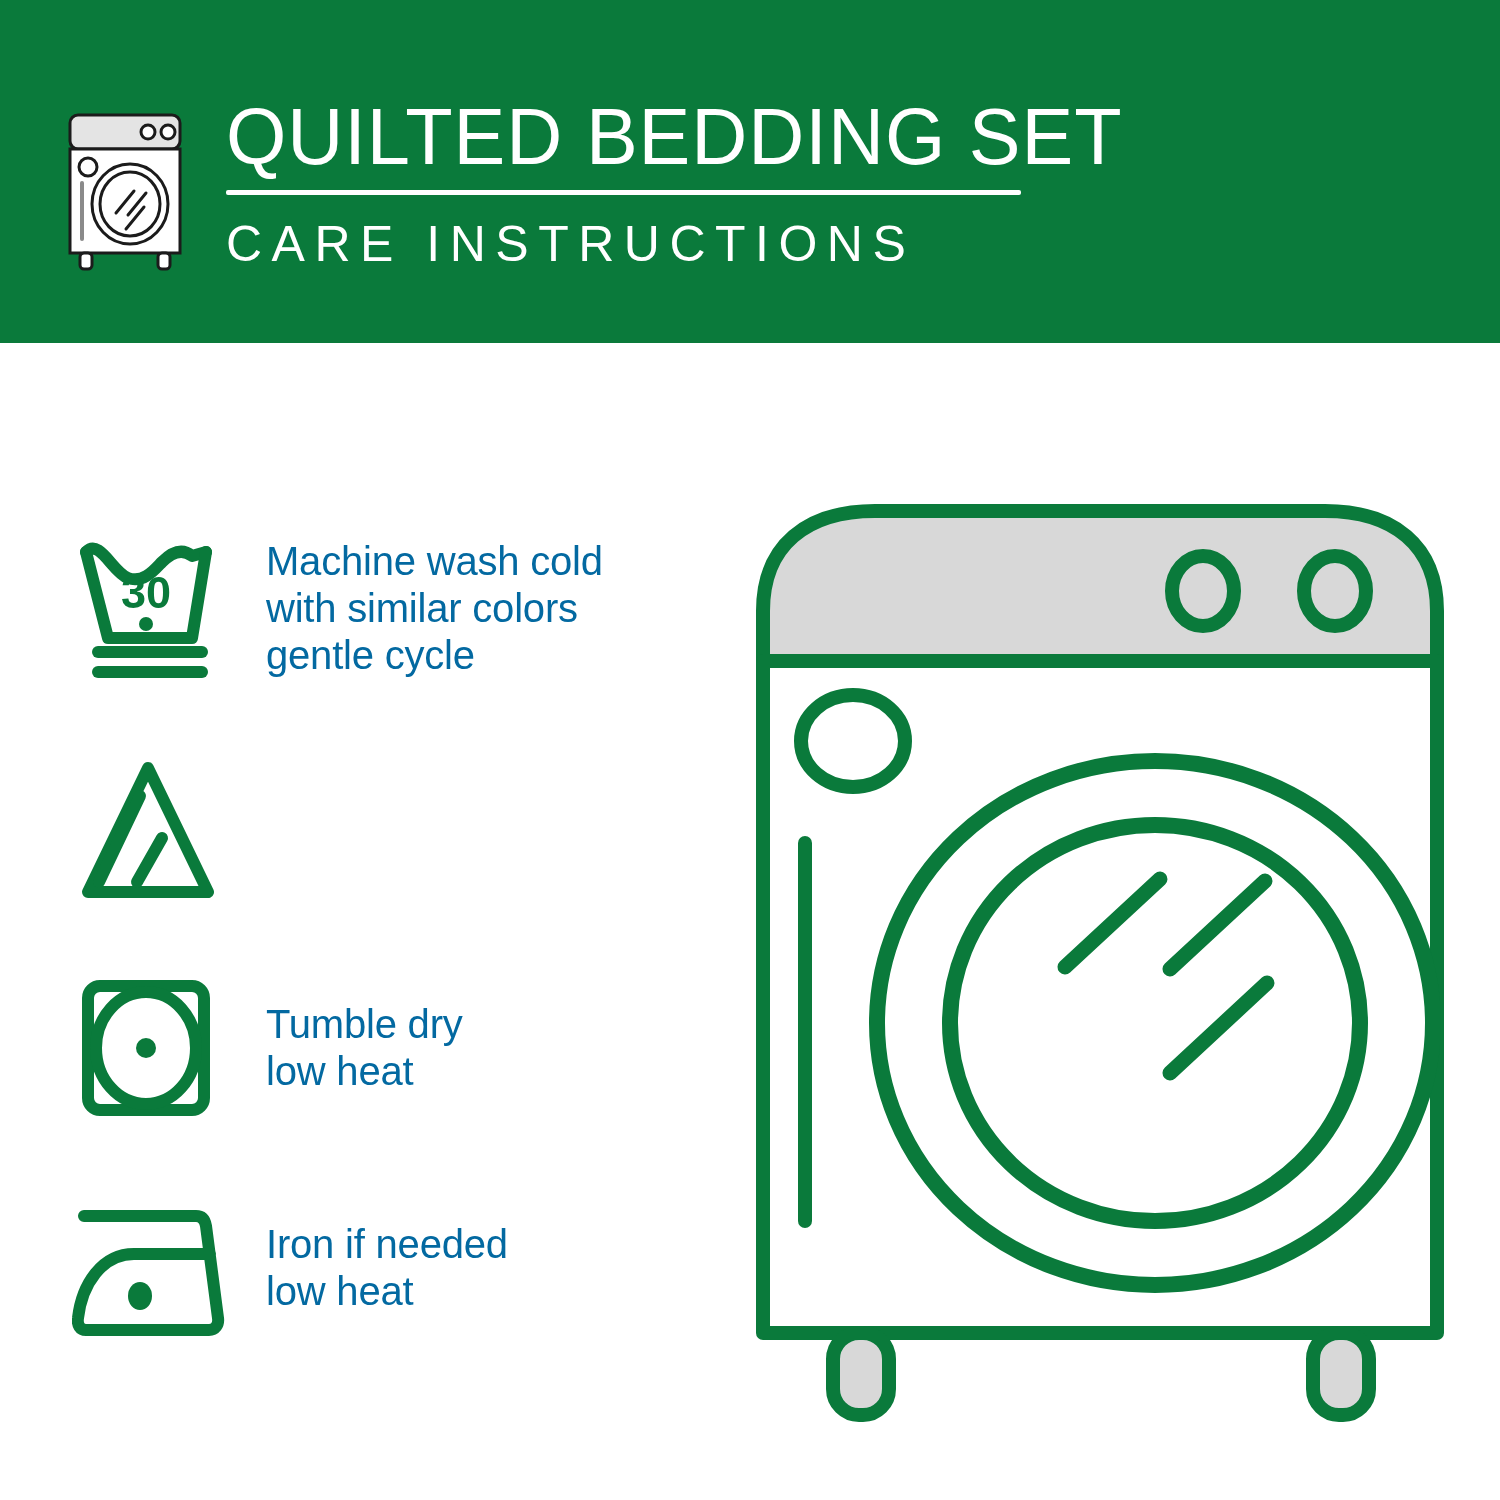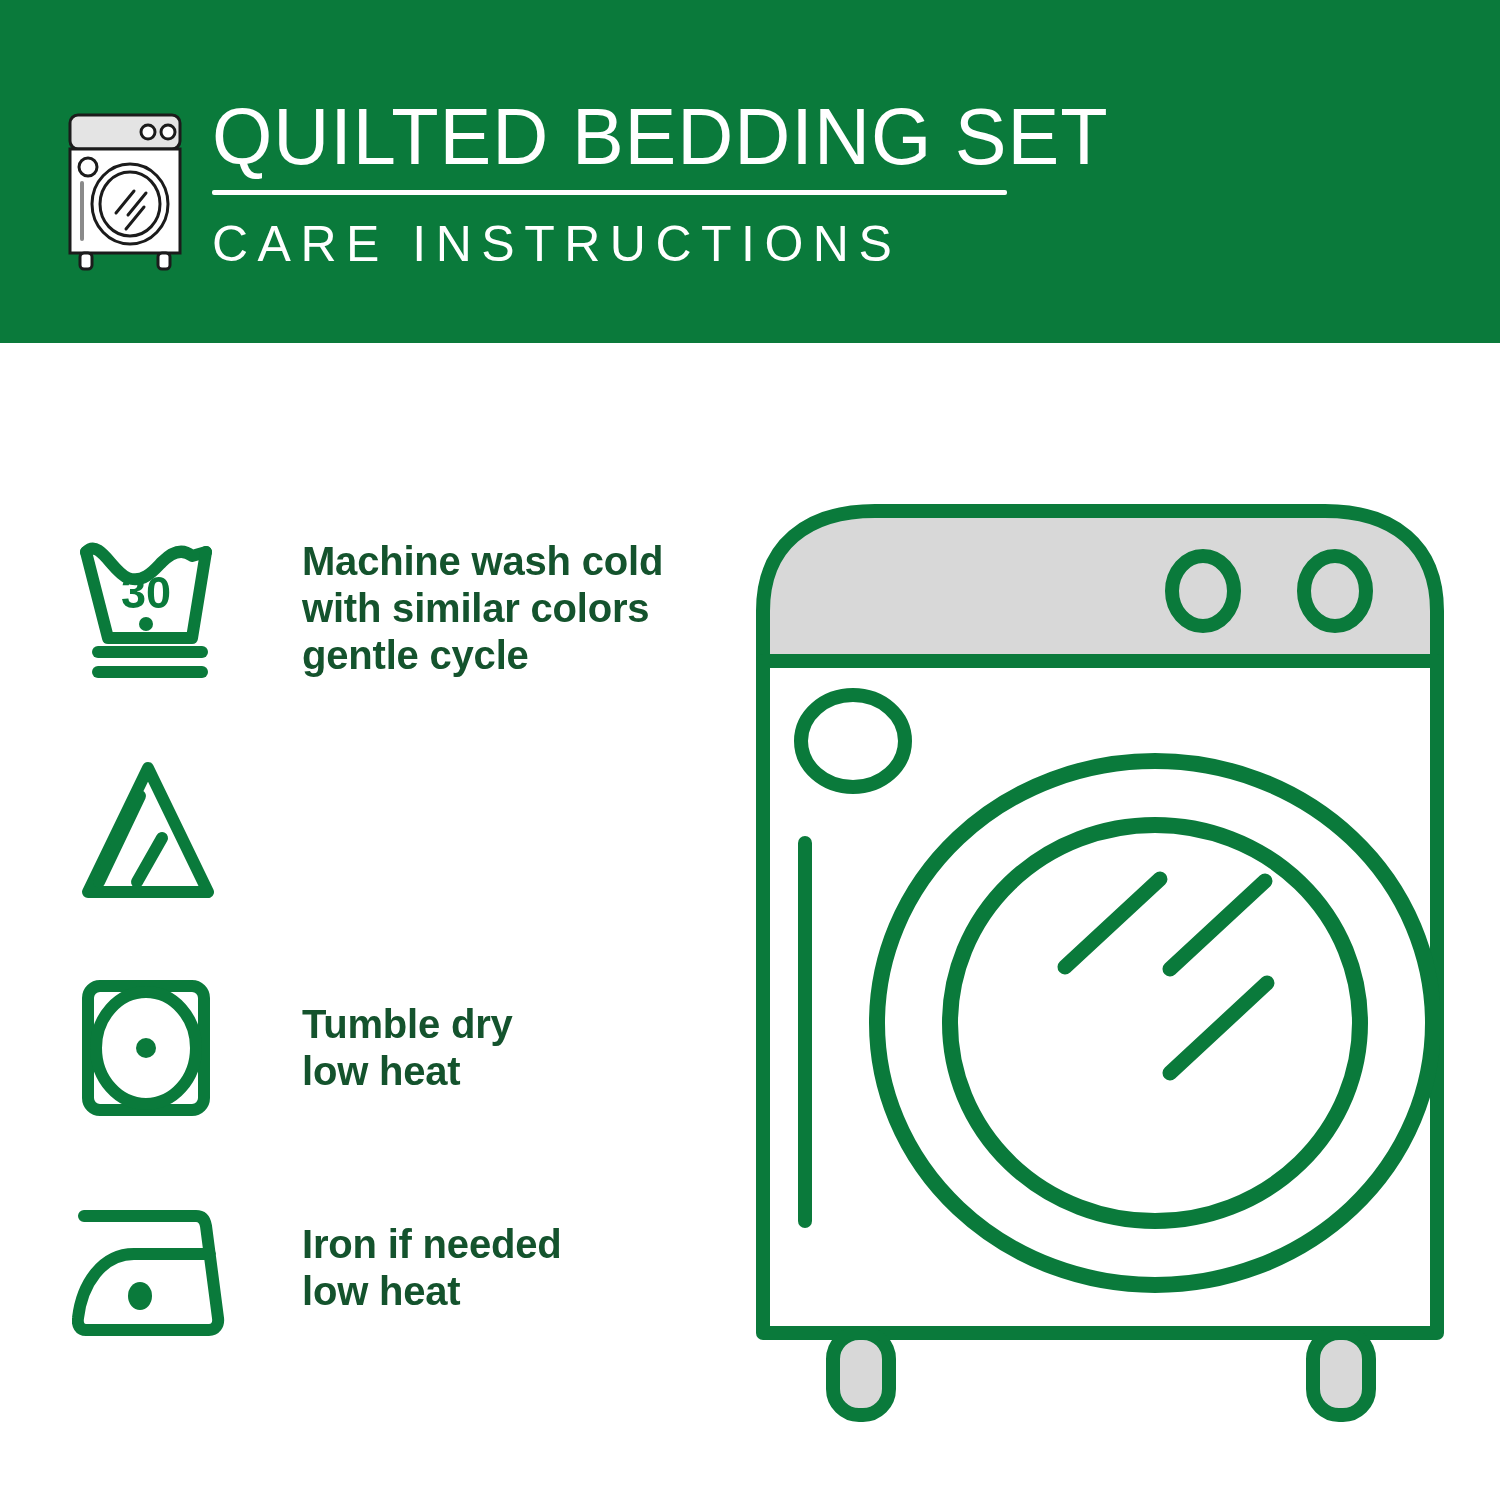--- a/index.html
+++ b/index.html
@@ -32,21 +32,21 @@
     display: flex;
     align-items: flex-start;
   }
   .header-logo {
     width: 130px;
     height: 165px;
     flex: 0 0 auto;
     margin-top: 12px;
   }
   .header-text {
-    margin-left: 22px;
+    margin-left: 36px;
     display: flex;
     flex-direction: column;
   }
   .title {
     color: #ffffff;
     font-family: "Liberation Sans Narrow", "Liberation Sans", sans-serif;
     font-size: 80px;
     font-weight: 300;
     line-height: 84px;
     letter-spacing: 1px;
@@ -96,25 +96,25 @@
   }
   .care-icon {
     width: 168px;
     height: 152px;
     flex: 0 0 auto;
     display: flex;
     align-items: center;
     justify-content: flex-start;
   }
   .care-text {
-    margin-left: 62px;
-    color: #14532d;
+    margin-left: 26px;
+    color: #0369a1;
     font-size: 40px;
     line-height: 47px;
-    font-weight: 700;
+    font-weight: 400;
     letter-spacing: -0.2px;
     white-space: pre-line;
   }
 
   
   .washer-illus {
     position: absolute;
     left: 735px;
     top: 140px;
     width: 730px;

